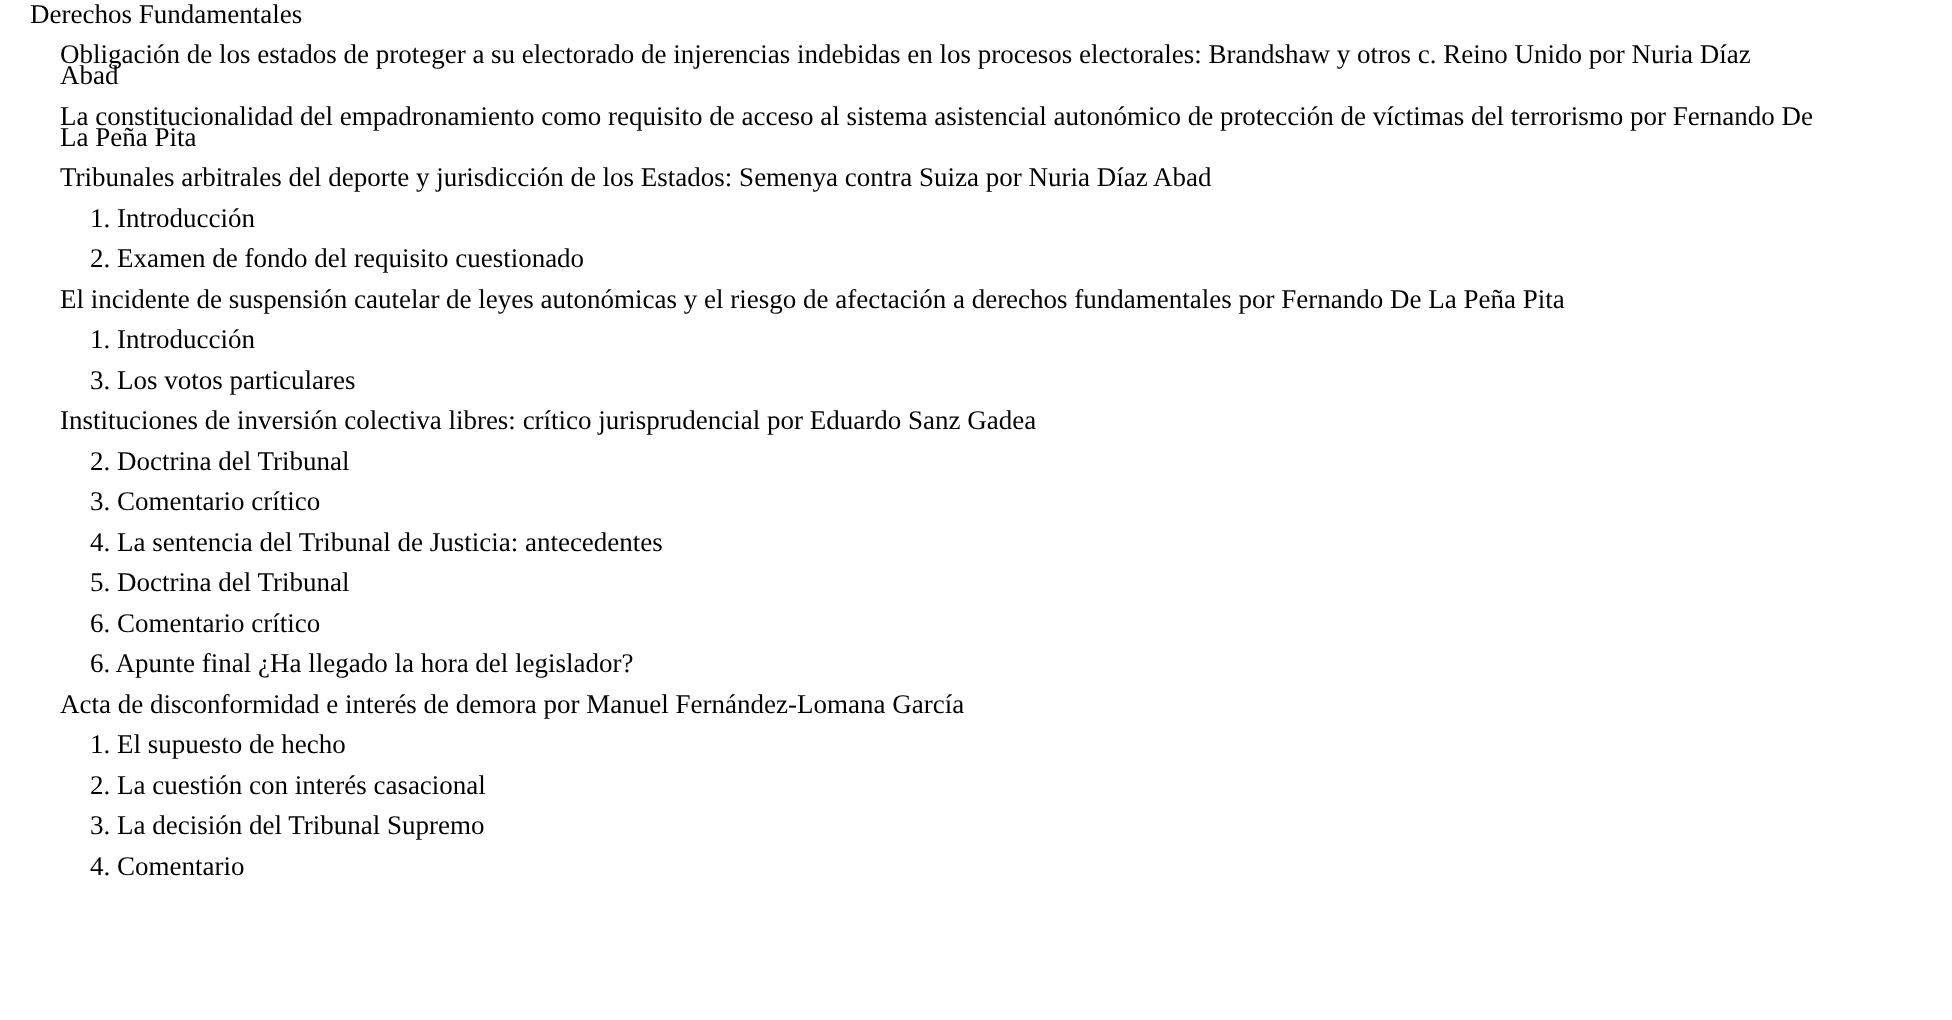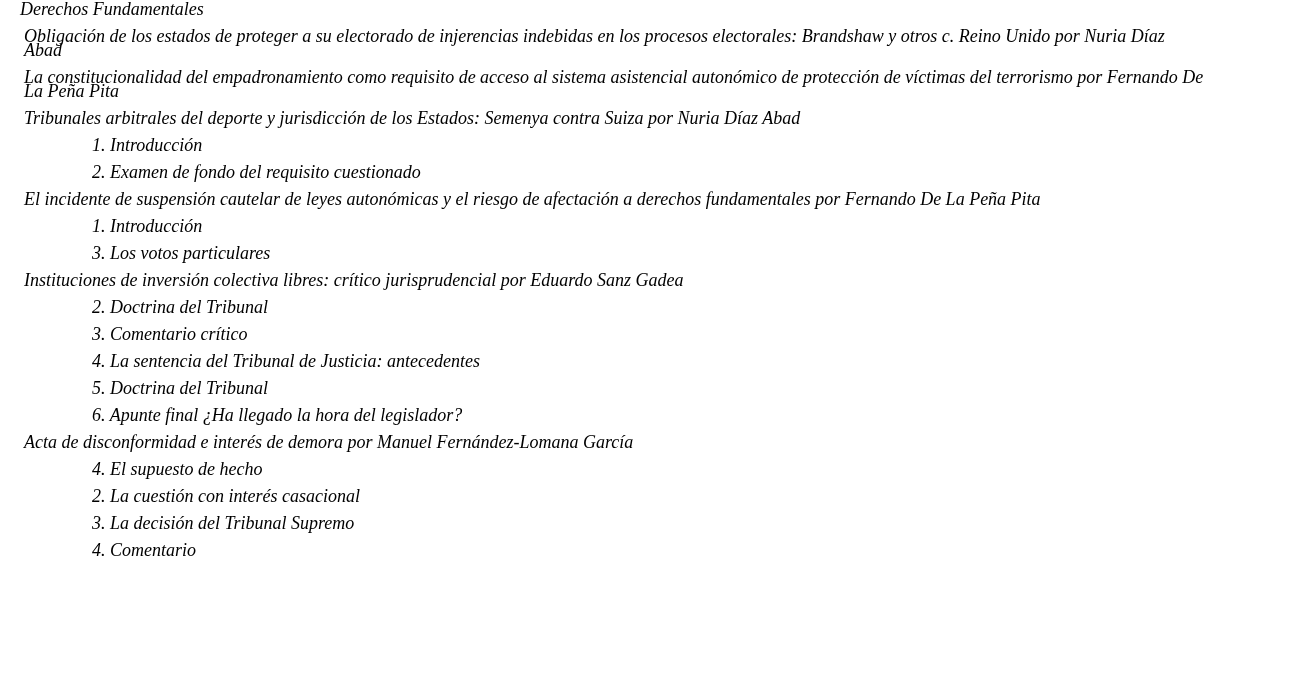--- a/index.html
+++ b/index.html
@@ -10,32 +10,31 @@
   body {
     width: 1301px;
     height: 680px;
     overflow: hidden;
     font-family: "Liberation Serif", "DejaVu Serif", serif;
     font-size: 18px;
     color: #000000;
   }
   .toc {
     padding-top: 2px;
-    font-style: italic;
   }
   .entry {
     margin: 0 0 13px 0;
   }
   .entry .line {
     line-height: 14px;
     white-space: nowrap;
   }
   .lvl0 { padding-left: 20px; }
-  .lvl1 { padding-left: 24px; }
-  .lvl2 { padding-left: 92px; }
+  .lvl1 { padding-left: 40px; }
+  .lvl2 { padding-left: 60px; }
 </style>
 </head>
 <body>
 
 <main>
   <div id="toc" class="toc">
       <div class="entry lvl0">
         <div class="line">Derechos Fundamentales</div>
       </div>
       <div class="entry lvl1">
@@ -73,27 +72,30 @@
       <div class="entry lvl2">
         <div class="line">3. Comentario crítico</div>
       </div>
       <div class="entry lvl2">
         <div class="line">4. La sentencia del Tribunal de Justicia: antecedentes</div>
       </div>
       <div class="entry lvl2">
         <div class="line">5. Doctrina del Tribunal</div>
       </div>
       <div class="entry lvl2">
+        <div class="line">6. Comentario crítico</div>
+      </div>
+      <div class="entry lvl2">
         <div class="line">6. Apunte final ¿Ha llegado la hora del legislador?</div>
       </div>
       <div class="entry lvl1">
         <div class="line">Acta de disconformidad e interés de demora por Manuel Fernández-Lomana García</div>
       </div>
       <div class="entry lvl2">
-        <div class="line">4. El supuesto de hecho</div>
+        <div class="line">1. El supuesto de hecho</div>
       </div>
       <div class="entry lvl2">
         <div class="line">2. La cuestión con interés casacional</div>
       </div>
       <div class="entry lvl2">
         <div class="line">3. La decisión del Tribunal Supremo</div>
       </div>
       <div class="entry lvl2">
         <div class="line">4. Comentario</div>
       </div>

